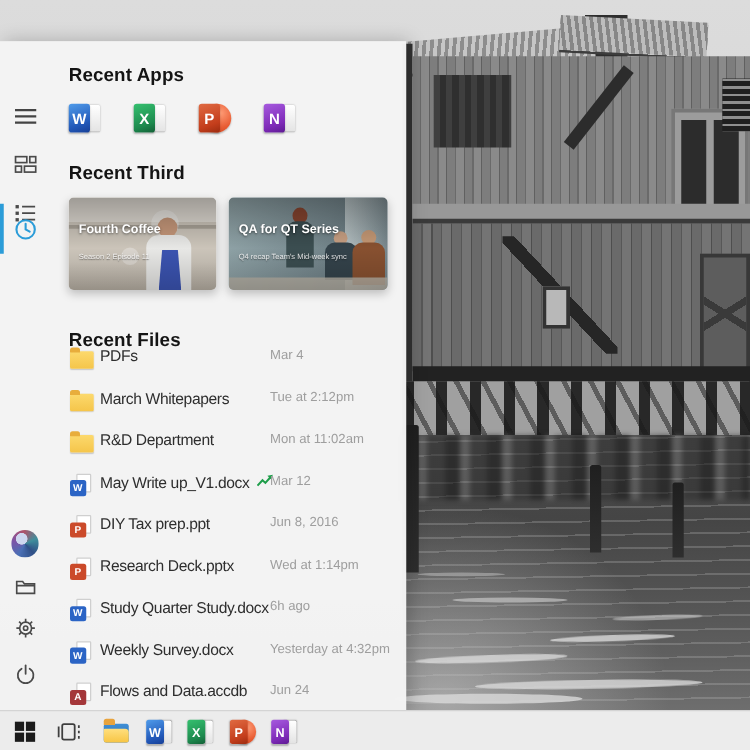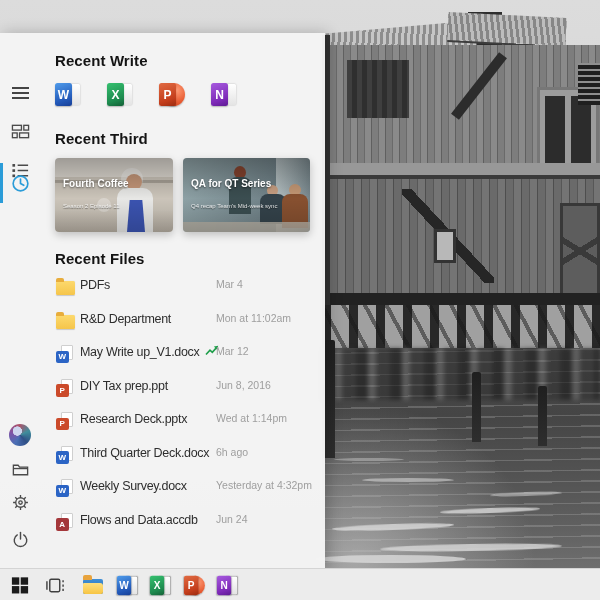--- a/index.html
+++ b/index.html
@@ -69,21 +69,21 @@
      box-shadow:3px 0 14px rgba(0,0,0,.22);overflow:hidden;}
   .rail{position:absolute;left:0;top:0;width:40px;height:100%;}
   .rail-btn{position:absolute;left:0;width:40px;height:36px;background:none;border:none;padding:0;cursor:pointer;
      display:flex;align-items:center;justify-content:center;}
   .accent-bar{position:absolute;left:0;top:130px;width:3px;height:40px;background:#2b9cd8;}
   .avatar{width:22px;height:22px;border-radius:50%;display:block;
      background:radial-gradient(circle at 38% 32%,#cdd6ef 0 22%,rgba(0,0,0,0) 24%),
                 conic-gradient(from 210deg,#4a6fb5,#7c54a8,#b05168,#3f8e9c,#2f4f86,#4a6fb5);}
   .content{position:absolute;left:40px;top:0;right:0;bottom:0;}
   .sec-h{position:absolute;left:15px;margin:0;font-size:15px;font-weight:700;color:#141414;letter-spacing:.1px;}
-  .h-apps{top:19px;} .h-sets{top:97px;} .h-files{top:217px;}
+  .h-apps{top:19px;} .h-sets{top:97px;} .h-files{top:231px;}
 
   .apps-row{position:absolute;left:15px;top:49px;display:flex;gap:27px;}
   .app-btn{background:none;border:none;padding:0;cursor:pointer;}
 
   
   .app-ic{position:relative;width:25px;height:25px;display:block;}
   .app-ic .page{position:absolute;right:0;top:2px;width:12px;height:21px;border-radius:1.5px;
       background:linear-gradient(180deg,#ffffff,#e4e4e4);box-shadow:0 0 1.5px rgba(0,0,0,.35);}
   .app-ic .tile{position:absolute;left:0;top:1px;width:17px;height:23px;border-radius:2.5px;color:#fff;
       font-weight:700;font-size:12px;display:flex;align-items:center;justify-content:center;box-shadow:0 1px 1.5px rgba(0,0,0,.25);}
@@ -267,21 +267,21 @@
           <g fill="none" stroke="#4a4a4a" stroke-width="1.5" stroke-linecap="round">
             <path d="M6.6 5.2a6.6 6.6 0 1 0 6.8 0"></path>
               <path d="M10 2.5v7"></path>
           </g>
         </svg>
       </button>
     </div>
 
     <div class="content">
 
-      <h2 class="sec-h h-apps">Recent Write</h2>
+      <h2 class="sec-h h-apps">Recent Apps</h2>
 
       <div class="apps-row">
         <button class="app-btn">
           <span class="app-ic">
             <span class="page"></span>
               <span class="tile tile-word">W</span>
           </span>
         </button>
         <button class="app-btn">
           <span class="app-ic">
@@ -341,20 +341,27 @@
       <div class="files-list">
 
         <div class="file-row">
           <span class="f-icwrap">
               <span class="folder-ic"></span>
             </span>
           <span class="f-name">PDFs</span>
           <span class="f-date">Mar 4</span>
         </div>
 
+        <div class="file-row">
+          <span class="f-icwrap">
+              <span class="folder-ic"></span>
+            </span>
+          <span class="f-name">March Whitepapers</span>
+          <span class="f-date">Tue at 2:12pm</span>
+        </div>
 
         <div class="file-row">
           <span class="f-icwrap">
               <span class="folder-ic"></span>
             </span>
           <span class="f-name">R&amp;D Department</span>
           <span class="f-date">Mon at 11:02am</span>
         </div>
 
         <div class="file-row">
@@ -394,21 +401,21 @@
           <span class="f-date">Wed at 1:14pm</span>
         </div>
 
         <div class="file-row">
           <span class="f-icwrap">
               <span class="f-ic">
             <span class="pg"></span>
                 <span class="bx bx-word">W</span>
               </span>
             </span>
-          <span class="f-name">Third Quarter Deck.docx</span>
+          <span class="f-name">Study Quarter Study.docx</span>
           <span class="f-date">6h ago</span>
         </div>
 
         <div class="file-row">
           <span class="f-icwrap">
               <span class="f-ic">
             <span class="pg"></span>
                 <span class="bx bx-word">W</span>
               </span>
             </span>

